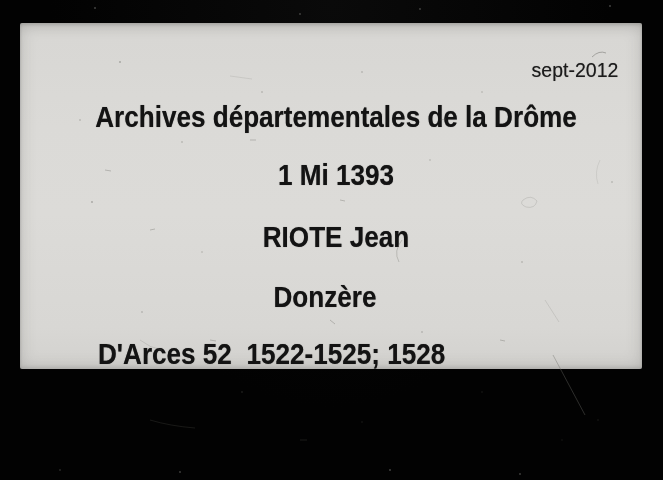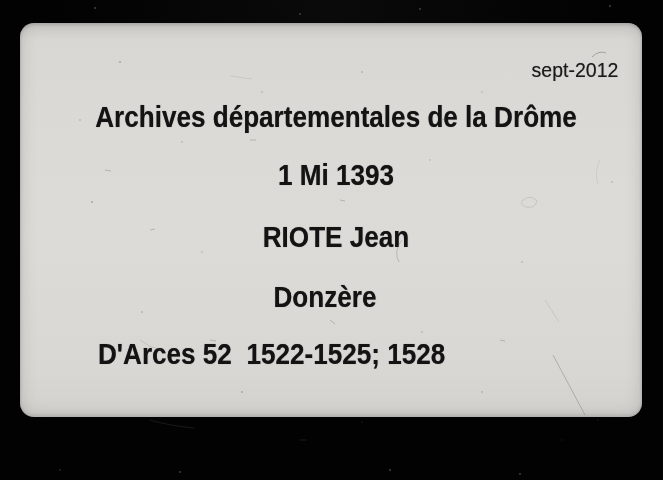--- a/index.html
+++ b/index.html
@@ -19,22 +19,22 @@
     inset: 0;
     background:
       radial-gradient(ellipse at 50% 0%, #0a0a0a 0%, #020202 60%),
       #020202;
   }
   .card {
     position: absolute;
     left: 20px;
     top: 23px;
     width: 622px;
-    height: 394px;
-    border-radius: 14px;
+    height: 346px;
+    border-radius: 2px;
     background:
       linear-gradient(180deg, #cfcecb 0%, #d8d7d4 4%, #dbdad7 30%, #dcdbd8 55%, #d8d7d4 88%, #d2d1ce 100%);
     box-shadow:
       inset 0 0 16px rgba(70, 70, 64, 0.22),
       inset 0 2px 3px rgba(60, 60, 55, 0.18),
       inset 0 -2px 3px rgba(60, 60, 55, 0.12);
   }
   .date-stamp {
     position: absolute;
     top: 36px;

